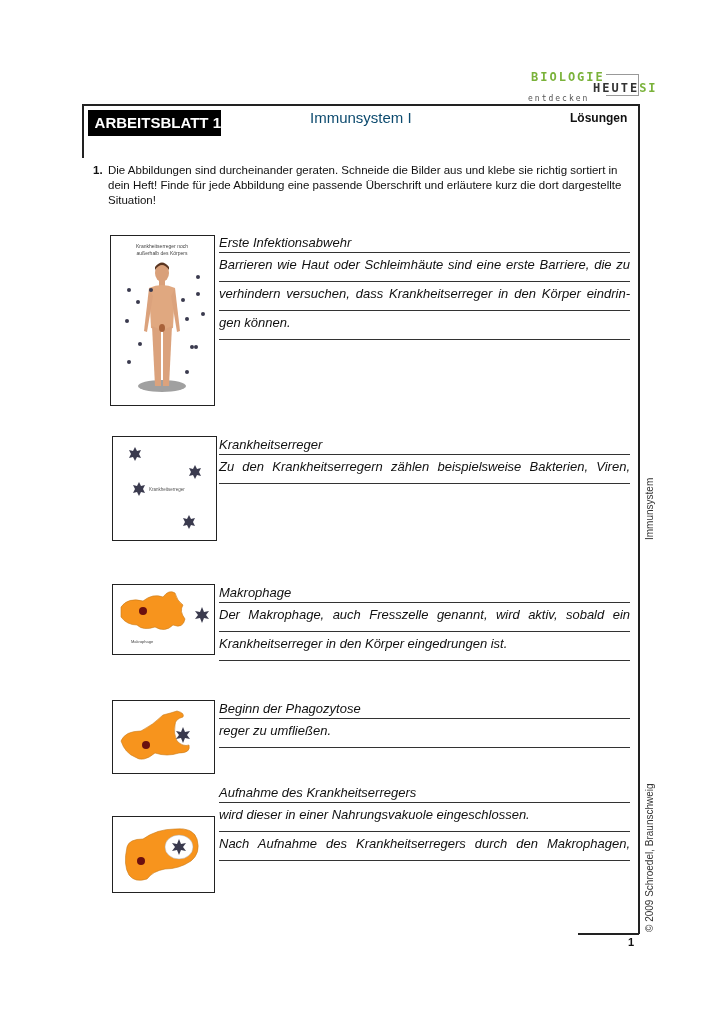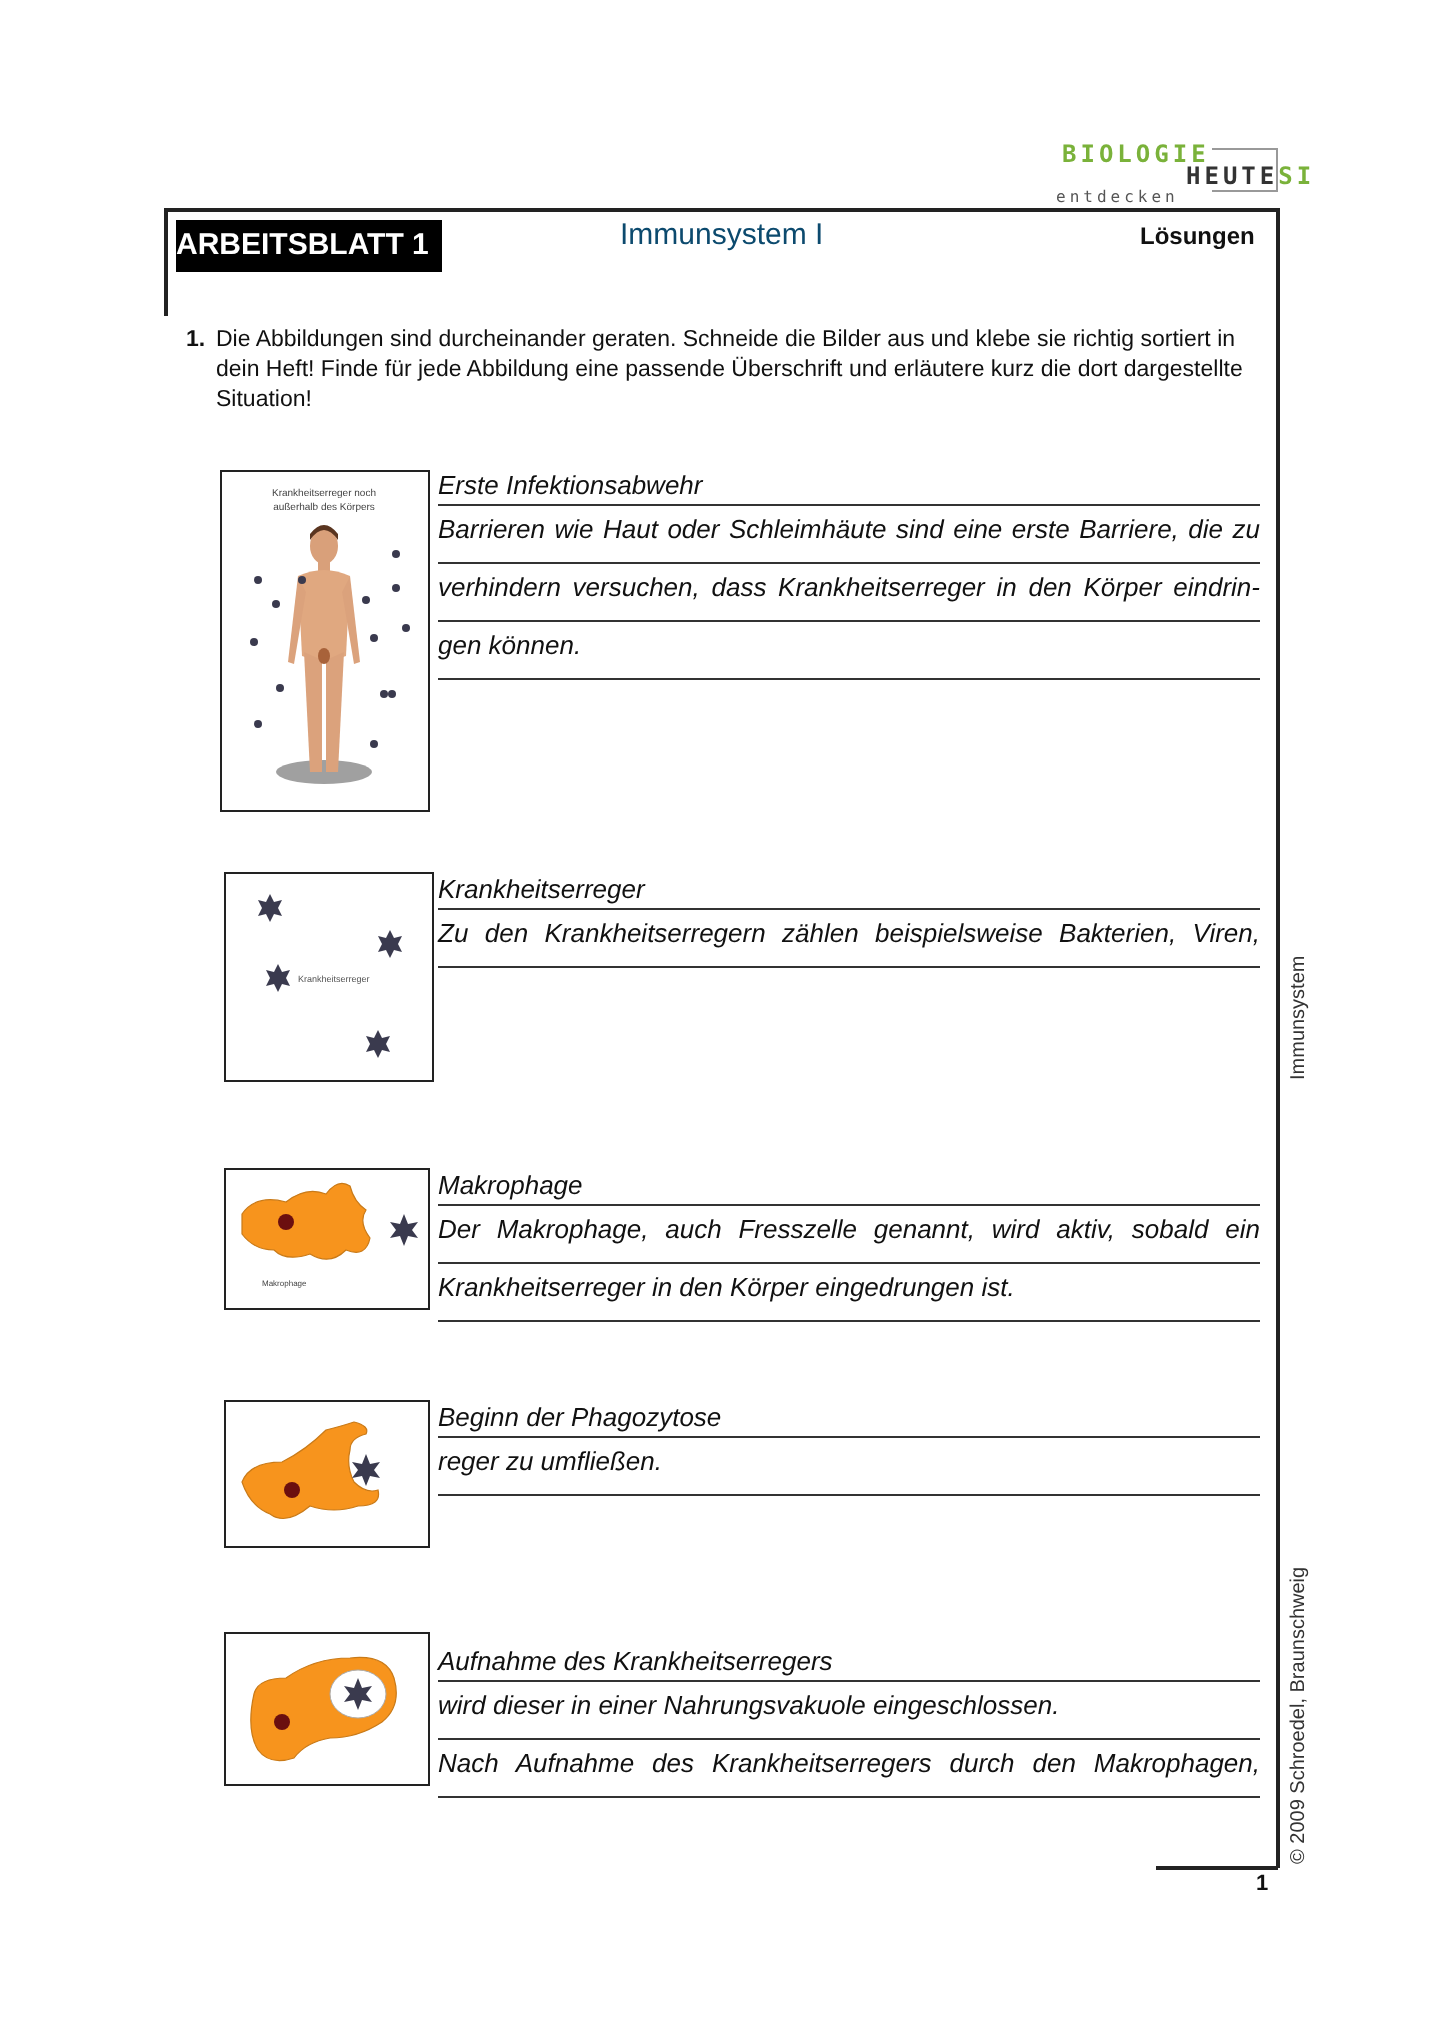--- a/index.html
+++ b/index.html
@@ -19,21 +19,21 @@
     .logo-bracket { position: absolute; left: 78px; top: 4px; width: 32px; height: 20px;
                     border-top: 1px solid #999; border-right: 1px solid #999; border-bottom: 1px solid #999; }
 
     
     .frame-top { left: 82px; top: 104px; width: 557px; height: 1.5px; background: #222; }
     .frame-left { left: 82px; top: 104px; width: 1.5px; height: 54px; background: #222; }
     .frame-right { left: 638px; top: 104px; width: 1.5px; height: 830px; background: #222; }
     .frame-bottom { left: 578px; top: 933px; width: 61px; height: 1.5px; background: #222; }
 
     .ab-badge { left: 88px; top: 110px; width: 133px; height: 26px; background: #000; color: #fff;
-                font-weight: bold; font-size: 15px; line-height: 26px; text-align: left; }
+                font-weight: bold; font-size: 15px; line-height: 26px; text-align: right; }
     .sheet-title { left: 310px; top: 109px; font-size: 15px; color: #0c4a6e; }
     .solutions { left: 570px; top: 111px; font-size: 12px; font-weight: bold; }
 
     .task { left: 93px; top: 163px; width: 535px; font-size: 11.5px; line-height: 15px; color: #111; }
     .task-num { position: absolute; left: 0; top: 0; font-weight: bold; }
     .task-text { margin-left: 15px; }
 
     
     .img-box { border: 1.5px solid #222; background: #fff; overflow: hidden; }
 
@@ -163,21 +163,21 @@
 
 <div class="abs img-box" style="left:112px; top:816px; width:101px; height:75px;">
   <svg width="101" height="75" viewBox="0 0 101 75">
     <path d="M14 30 Q16 22 30 22 Q44 12 62 12 Q80 10 84 22 Q88 36 78 44 Q66 52 52 52 Q40 54 34 62 Q22 66 16 58 Q10 48 14 30 Z" fill="#f7941d" stroke="#c97a18" stroke-width="0.6"></path>
     <ellipse cx="66" cy="30" rx="14" ry="12" fill="#fff" stroke="#aaa" stroke-width="0.5"></ellipse>
     <polygon points="66,22 68,27 73,26 70,30 73,34 68,33 66,38 64,33 59,34 62,30 59,26 64,27" fill="#3a3a4e"></polygon>
     <circle cx="28" cy="44" r="4" fill="#6b0f0f"></circle>
   </svg>
 </div>
 
-<div class="abs answer" style="top:822px;">
+<div class="abs answer" style="top:784px;">
   <div class="answer-line first">Aufnahme des Krankheitserregers</div>
   <div class="answer-line">wird dieser in einer Nahrungsvakuole eingeschlossen.</div>
   <div class="answer-line justify">Nach Aufnahme des Krankheitserregers durch den Makrophagen,</div>
 </div>
 
 <div class="abs side-label" style="left:644px; top:540px;">Immunsystem</div>
 <div class="abs side-label" style="left:644px; top:932px;">© 2009 Schroedel, Braunschweig</div>
 
 <div class="abs page-num">1</div>
 

